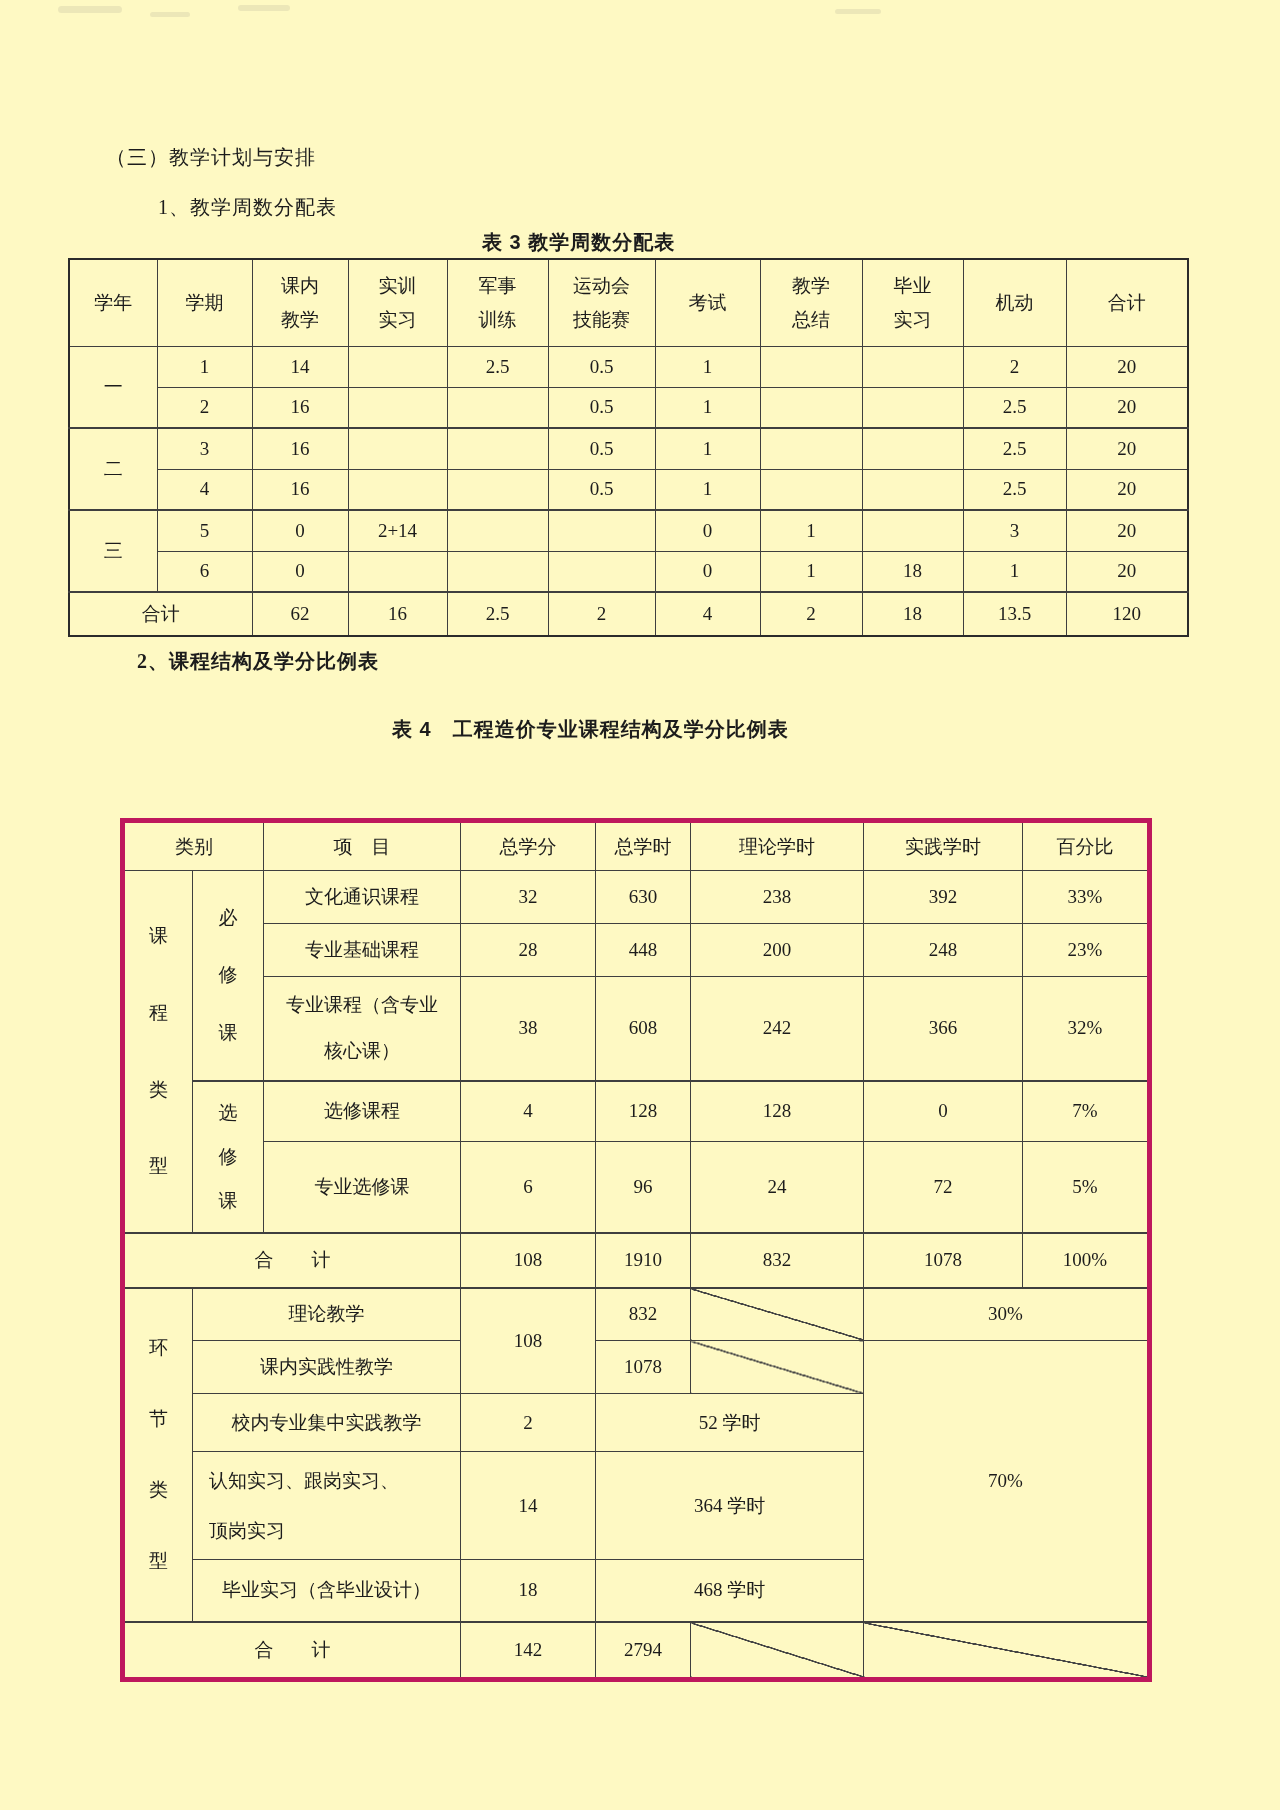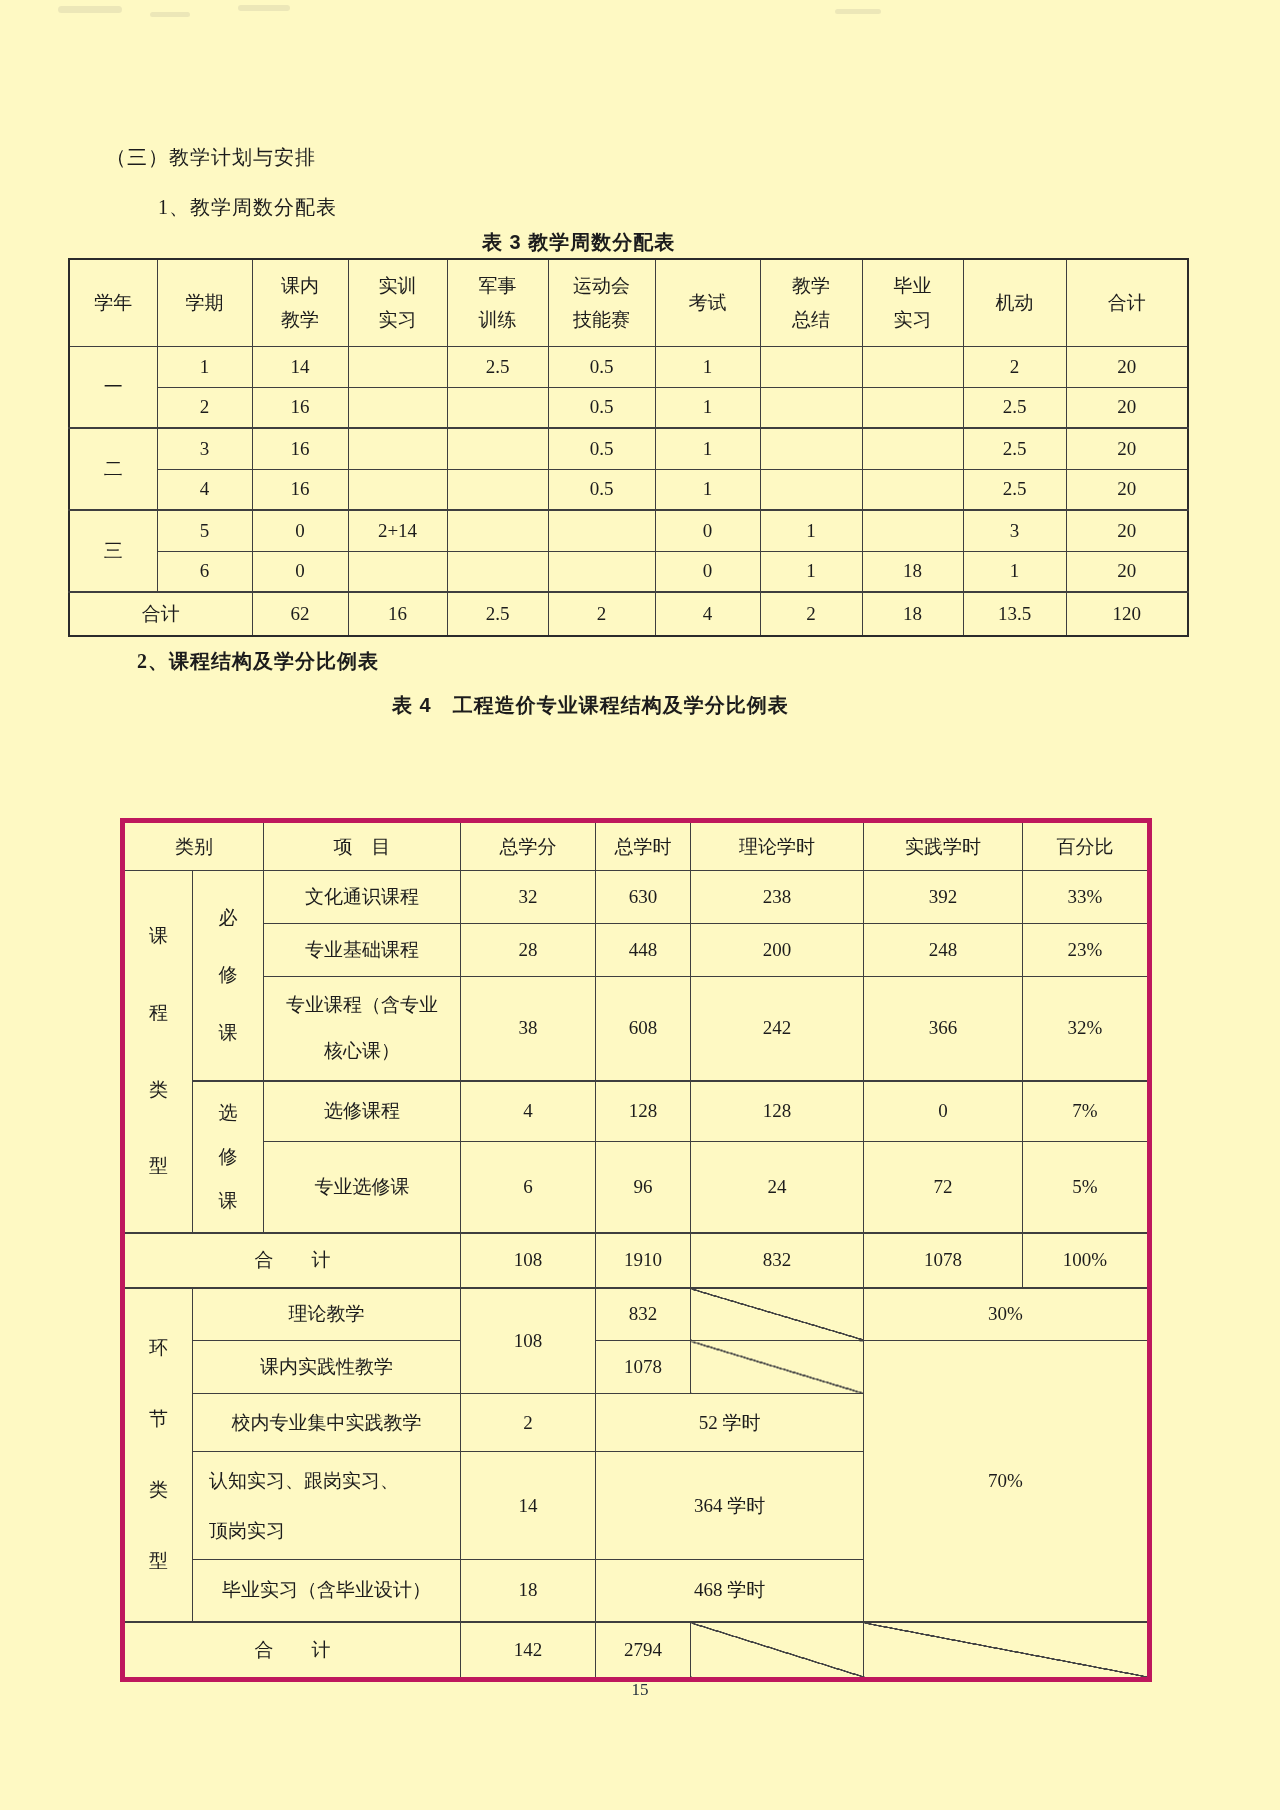--- a/index.html
+++ b/index.html
@@ -14,21 +14,21 @@
   .a2 { left:150px; top:12px; width:40px; height:5px; }
   .a3 { left:238px; top:5px;  width:52px; height:6px; }
   .a4 { left:835px; top:9px;  width:46px; height:5px; }
 
   .h-section { position:absolute; left:106px; top:144px; font-size:20px; letter-spacing:1px; }
   .h-list1   { position:absolute; left:158px; top:194px; font-size:20px; letter-spacing:1px; }
   .h-list2   { position:absolute; left:137px; top:648px; font-size:20px; letter-spacing:1px;font-weight:bold; }
   .cap { position:absolute; font-family:"Liberation Sans","DejaVu Sans",sans-serif;
          font-weight:bold; font-size:20px; letter-spacing:1px; }
   .cap3 { left:482px; top:229px; }
-  .cap4 { left:392px; top:692px; }
+  .cap4 { left:392px; top:716px; }
 
   table { border-collapse:collapse; table-layout:fixed; position:absolute; }
   th,td { border:1px solid #3f3f3f; text-align:center; vertical-align:middle;
           font-size:19px; font-weight:normal; padding:0; overflow:hidden; }
 
   
   .t3 { left:68px; top:258px; width:1119px; border:2px solid #2b2b2b; }
   .t3 tr.hdr   { height:87px; }
   .t3 tr.data  { height:41px; }
   .t3 tr.total { height:44px; }
@@ -378,14 +378,13 @@
       <tr class="h58 thick">
         <td colspan="3">合　　计</td>
         <td>142</td>
         <td>2794</td>
         <td class="diag"></td>
         <td colspan="2" class="diag"></td>
       </tr>
     </tbody>
   </table>
 
-  <div class="pgnum">15</div>
 </div>
 
 </body></html>

